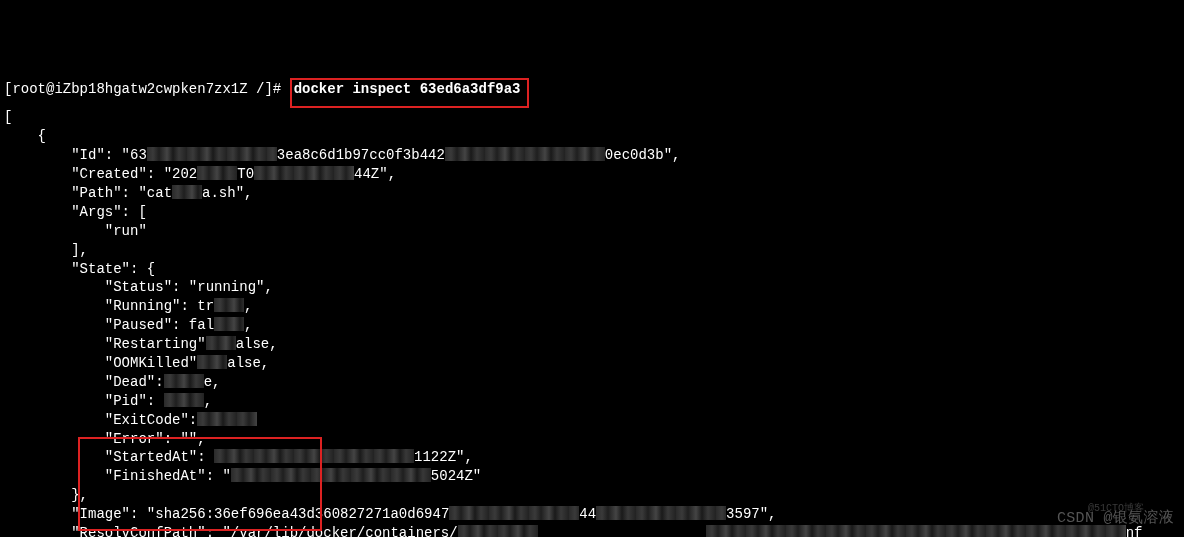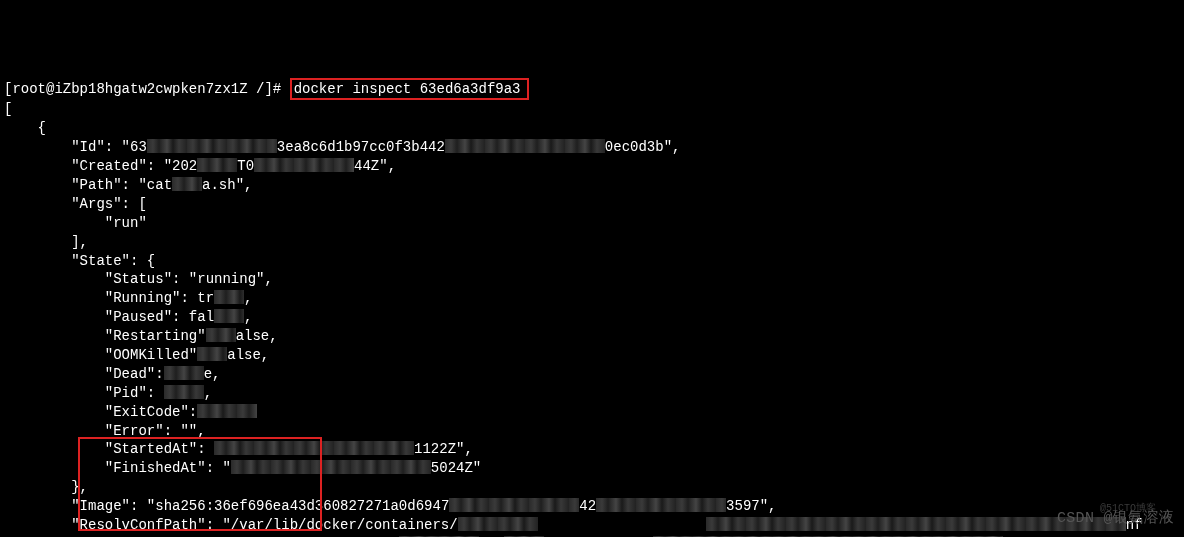--- a/index.html
+++ b/index.html
@@ -13,21 +13,22 @@
       padding: 2px 4px;
       width: 1184px;
       height: 537px;
       overflow: hidden;
       position: relative;
     }
     .prompt-line { display: inline; }
     .red-box {
       border: 2px solid #d22;
       display: inline-block;
-      padding: 0 6px 0 2px;
+      padding: 0 6px 8px 2px;
+      font-weight: bold;
     }
     .red-box-multi {
       border: 2px solid #d22;
       position: absolute;
       left: 78px;
       top: 437px;
       width: 244px;
       height: 94px;
       pointer-events: none;
     }
@@ -53,21 +54,21 @@
       bottom: 8px;
       right: 10px;
       color: #555;
       font-size: 15px;
       letter-spacing: 0.3px;
       white-space: nowrap;
     }
     .wm2 {
       position: absolute;
       bottom: 22px;
-      right: 28px;
+      right: 40px;
       color: #3a3a3a;
       font-size: 10px;
       white-space: nowrap;
     }
   </style>
 </head>
 <body>
 
 
 
@@ -86,21 +87,21 @@
 <span>            "Paused": fal</span><span class="redact w30"></span><span>,</span>
 <span>            "Restarting"</span><span class="redact w30"></span><span>alse,</span>
 <span>            "OOMKilled"</span><span class="redact w30"></span><span>alse,</span>
 <span>            "Dead":</span><span class="redact w40"></span><span>e,</span>
 <span>            "Pid": </span><span class="redact w40"></span><span>,</span>
 <span>            "ExitCode":</span><span class="redact w60"></span><span></span>
 <span>            "Error": "",</span>
 <span>            "StartedAt": </span><span class="redact w200"></span><span>1122Z",</span>
 <span>            "FinishedAt": "</span><span class="redact w200"></span><span>5024Z"</span>
 <span>        },</span>
-<span>        "Image": "sha256:36ef696ea43</span><span>d360827271a0d6947</span><span class="redact w130"></span><span>42</span><span class="redact w130"></span><span>3597",</span>
+<span>        "Image": "sha256:36ef696ea43</span><span>d360827271a0d6947</span><span class="redact w130"></span><span>44</span><span class="redact w130"></span><span>3597",</span>
 <span>        "ResolvConfPath": "/var/lib/docker/containers/</span><span class="redact w80"></span>                    <span class="redact w420"></span><span>nf</span>
 <span>        "HostnamePath": "/var/lib/docker/contai</span><span class="redact w80"></span><span>d6a</span><span class="redact w40"></span><span>3e6169d63ea8c</span><span class="redact w350"></span><span>me",</span>
 
 
 
 
 <div class="red-box-multi"></div>
 
 <div class="wm2">@51CTO博客</div>
 <div class="watermark">CSDN @银氨溶液</div>

